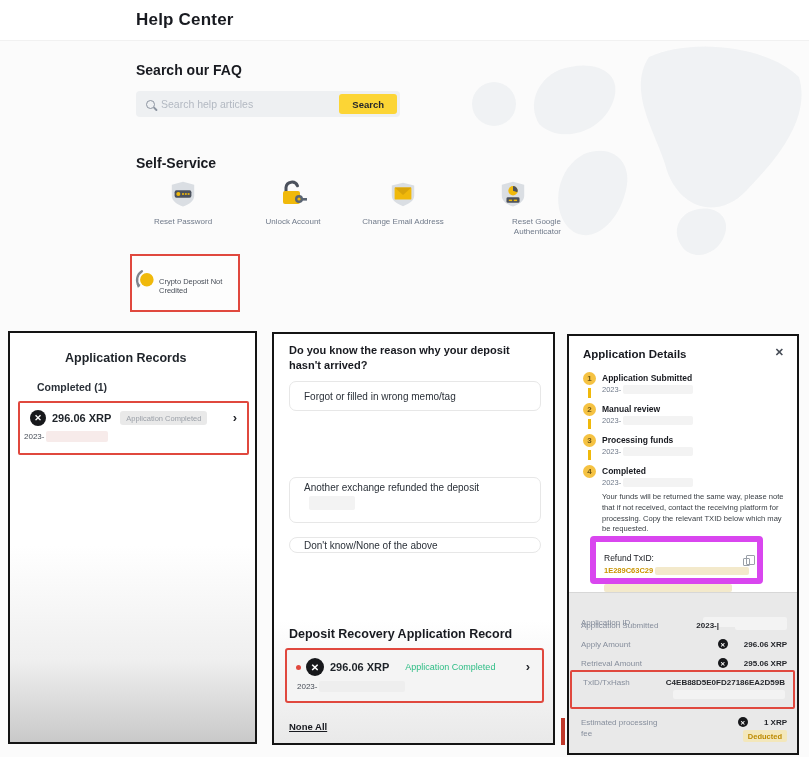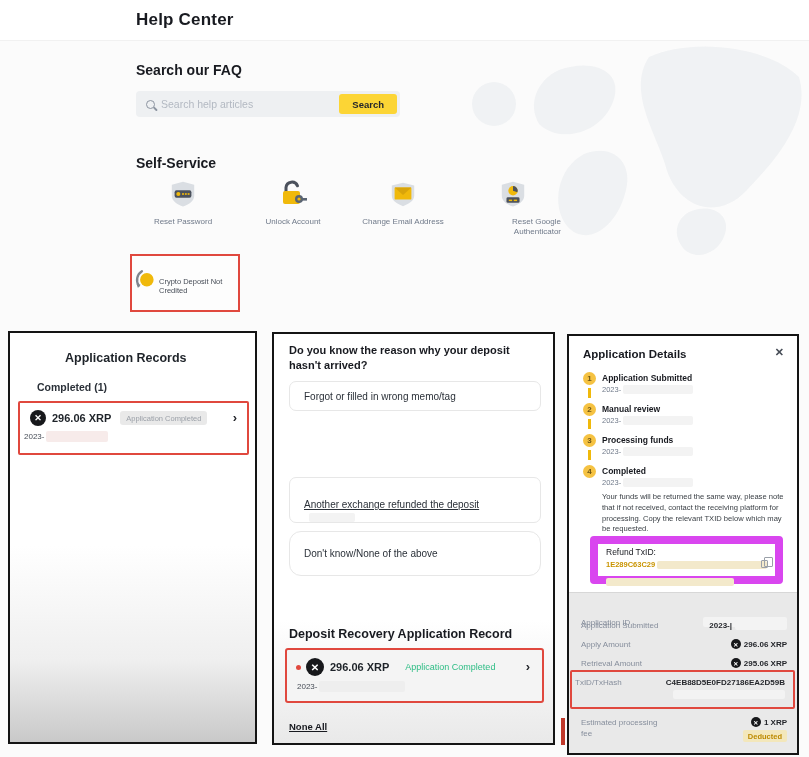--- a/index.html
+++ b/index.html
@@ -62,21 +62,21 @@
   .rec-line2{ display:flex; align-items:center; padding:5px 10px 0 4px; font-size:8px; color:#474d57;}
   .blur{ display:inline-block; background:#eeeeee; border-radius:2px;}
   .blur.pink{ background:#f7ebea;}
   .blur.gold{ background:#f3e9cb;}
   .blur.lite{ background:#f3f3f3;}
 
   
   .q-title{ position:absolute; left:15px; top:9px; width:252px; font-size:11px; font-weight:bold; line-height:15px; color:#181a20;}
   .opt{ position:absolute; left:15px; width:252px; border:1px solid #e7e7e7; border-radius:7px; background:#fff;
         font-size:10px; color:#2b3139; display:flex; align-items:center; padding:0 14px; cursor:pointer;}
-  .opt.tall{ flex-direction:column; align-items:flex-start; justify-content:flex-start; padding-top:21px;text-decoration:underline;}
+  .opt.tall{ flex-direction:column; align-items:flex-start; justify-content:flex-start; padding-top:4px;}
   .drar-head{ position:absolute; left:15px; top:293px; font-size:12.5px; font-weight:bold; color:#181a20;}
   .rec-box2{ position:absolute; left:11px; top:314px; width:259px; height:55px; border:2px solid #e0483e; border-radius:3px;
              background:#f4f4f4; cursor:pointer;}
   .rec-box2 .rec-row{ padding:8px 12px 0 9px;}
   .dot{ width:5px; height:5px; border-radius:50%; background:#e0483e; margin-right:5px; flex:0 0 auto;}
   .coin.md{ width:18px; height:18px; font-size:10px;}
   .status-green{ margin-left:16px; font-size:9px; color:#2ebd85; white-space:nowrap;}
   .rec-box2 .rec-line2{ padding-left:10px;}
   .view-all{ position:absolute; left:15px; top:387px; font-size:9.5px; font-weight:bold; color:#181a20;
              text-decoration:underline; cursor:pointer;}
@@ -85,33 +85,33 @@
   .ad-title{ position:absolute; left:14px; top:12px; font-size:11.5px; font-weight:bold; color:#181a20;}
   .ad-close{ position:absolute; right:13px; top:10px; font-size:11px; color:#474d57; cursor:pointer; font-weight:bold;}
   .tl{ position:absolute; left:14px; top:36px;}
   .tl-step{ position:relative; padding-left:19px; min-height:26px; margin-bottom:5px;}
   .tl-num{ position:absolute; left:0; top:0; width:13px; height:13px; border-radius:50%; background:#f5c242;
            color:#6d5615; font-size:8px; font-weight:bold; display:flex; align-items:center; justify-content:center;}
   .tl-dash{ position:absolute; left:5px; top:16px; height:10px; border-left:3px dashed #f0b90b;}
   .tl-lbl{ font-size:8.5px; font-weight:bold; color:#181a20; line-height:12px;}
   .tl-date{ display:flex; align-items:center; font-size:7.5px; color:#707a8a; margin-top:1px;}
   .ad-note{ position:absolute; left:33px; top:156px; width:182px; font-size:7.6px; line-height:10.8px; color:#3b4046;}
-  .refund-box{ position:absolute; left:21px; top:200px; width:193px; height:48px; border:8px solid #d946ef; border-radius:4px;
-               padding:3px 8px; background:#fff;}
+  .refund-box{ position:absolute; left:21px; top:200px; width:173px; height:48px; border:6px solid #d946ef; border-radius:4px;
+               padding:11px 8px; background:#fff;}
   .refund-lbl{ font-size:8.5px; color:#181a20;}
   .refund-val{ display:flex; align-items:center; margin-top:3px; font-size:7.5px; font-weight:bold; color:#c99400;}
   .copy{ position:absolute; right:7px; top:16px; width:7px; height:8px; border:1.2px solid #9aa0a8; border-radius:1px; cursor:pointer;}
   .copy::before{ content:""; position:absolute; left:2px; top:-4px; width:7px; height:8px;
                  border:1.2px solid #9aa0a8; border-radius:1px;}
   .fields{ position:absolute; left:0; top:256px; width:228px; height:161px; background:#e9e9e9; border-top:1px solid #d7d7d7;}
   .frow{ position:absolute; left:0; width:228px; display:flex; justify-content:space-between; align-items:center; padding:0 10px 0 12px;}
   .flbl{ font-size:8px; color:#868e9c;}
-  .fval{ font-size:8px; font-weight:bold; color:#24262b; display:flex; align-items:center; gap:3px;}
+  .fval{ font-size:8px; font-weight:bold; color:#24262b; display:flex; align-items:center; gap:16px;}
   .txbox{ position:absolute; left:1px; top:77px; width:225px; height:39px; border:2px solid #e0483e; border-radius:2px;}
-  .txbox .frow{ width:221px; padding:6px 8px 0 3px; align-items:flex-start;gap:28px;}
+  .txbox .frow{ width:221px; padding:6px 8px 0 11px; align-items:flex-start;gap:28px;}
   .deducted{ background:#f3e7bb; color:#bd8a00; font-size:7.5px; font-weight:bold; padding:1.5px 5px; border-radius:2px;}
   .fee-val{ display:flex; flex-direction:column; align-items:flex-end; gap:3px;}
   .red-tick{ position:absolute; left:561px; top:718px; width:4px; height:27px; background:#c0392b;}
 </style>
 </head>
 <body>
 
 <div class="canvas">
 
   <div class="topbar">
@@ -223,21 +223,21 @@
   <div class="panel p-mid">
     <div class="q-title">Do you know the reason why your deposit hasn't arrived?</div>
 
     <div class="opt" style="top:47px; height:30px;">
       <span>Forgot or filled in wrong memo/tag</span>
     </div>
     <div class="opt tall" style="top:143px; height:46px;">
       <span>Another exchange refunded the deposit</span>
       <span class="blur lite" style="width:46px;height:14px;margin-top:3px;margin-left:5px;"></span>
     </div>
-    <div class="opt" style="top:197px; height:45px;border-radius:12px;">
+    <div class="opt" style="top:203px; height:16px;border-radius:12px;">
       <span>Don't know/None of the above</span>
     </div>
 
     <div class="drar-head">Deposit Recovery Application Record</div>
 
     <div class="rec-box2">
       <div class="rec-row">
         <span class="dot"></span>
         <span class="coin md">✕</span>
         <span class="amt">296.06 XRP</span>

